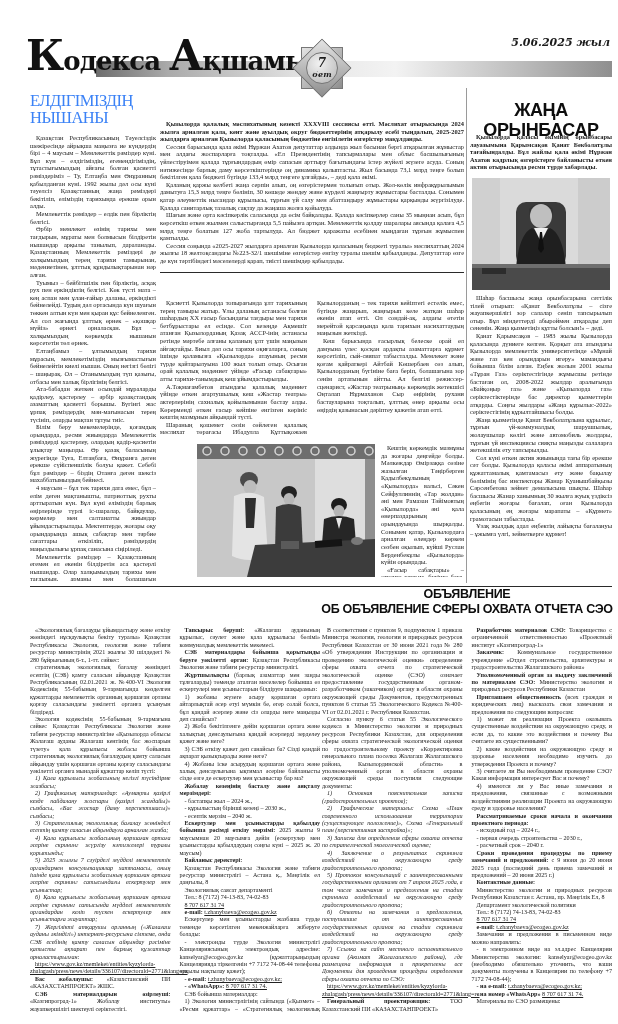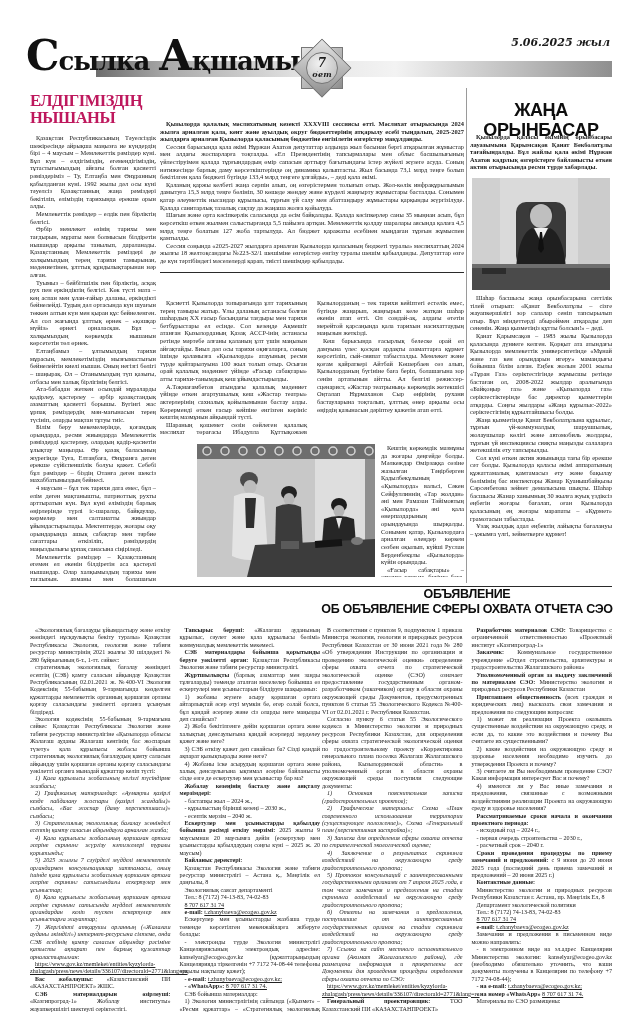--- a/index.html
+++ b/index.html
@@ -13,21 +13,21 @@
 .masthead-title .word::first-letter{font-size:1.62em}
 .issue-date{right:8px;top:36px;width:130px;text-align:right;font-size:11px;font-weight:bold;font-style:italic;font-family:"DejaVu Serif",serif}
 .grad-bar{left:96px;top:61px;width:516px;height:16px;background:linear-gradient(90deg,#6d6d6d 0%,#aaa 14%,#e7e7e7 42%,#f3f3f3 58%,#bdbdbd 82%,#8f8f8f 100%);z-index:1}
 .badge{left:296px;top:42px;width:52px;height:52px;overflow:visible;z-index:4}
 .badge .star{position:absolute;left:5px;top:5px;width:42px;height:42px;background:linear-gradient(135deg,#e6e6e6,#8c8c8c);box-shadow:0 0 0 1px #777 inset}
 .badge .s2{transform:rotate(45deg)}
 .badge-circle{position:absolute;left:10px;top:10px;width:32px;height:32px;border-radius:50%;background:radial-gradient(circle at 40% 35%,#f1f1f1,#b5b5b5);border:1px solid #777;text-align:center}
 .badge-num{font-family:"DejaVu Serif",serif;font-style:italic;font-weight:bold;font-size:12px;line-height:14px;margin-top:3px}
 .badge-label{font-family:"DejaVu Serif",serif;font-style:italic;font-weight:bold;font-size:8px;line-height:8px}
 
-.hl-serif{font-family:"Liberation Serif",serif;font-weight:bold;color:#be185d}
+.hl-serif{font-family:"Liberation Serif",serif;font-weight:normal;color:#3b82f6}
 .hl-sans{font-family:"Liberation Sans",sans-serif;font-weight:bold;color:#0d0d0d;text-align:center;letter-spacing:-0.4px}
 .sym-title{left:30px;top:92px;width:126px;font-size:16.5px;line-height:1.04;letter-spacing:-0.5px}
 .inv-title{left:158px;top:95px;width:306px;font-size:14.5px;white-space:nowrap}
 .hist-title{left:158px;top:276px;width:306px;font-size:15.5px;white-space:nowrap}
 .dep-title{left:470px;top:100px;width:142px;font-size:18px;line-height:1.12}
 .annkk-title,.annru-title{font-size:12.5px;line-height:1.2;letter-spacing:-0.3px}
 .annkk-title{left:28px;top:591px;width:292px}
 .annru-title{left:320px;top:587px;width:294px}
 
 .bodytxt{font-size:6.4px;line-height:1.19;text-align:justify;color:#222}
@@ -53,21 +53,21 @@
 .hist-photo{left:197px;top:444px;width:178px;height:133px;background:#cfcfcf}
 .dep-photo{left:472px;top:178px;width:138px;height:112px;background:#dcdcdc}
 .hist-photo svg,.dep-photo svg{display:block}
 </style>
 </head>
 <body>
 
 <div class="page">
 
   <div class="abs grad-bar"></div>
-  <div class="abs masthead-title"><span class="word">Ссылка</span><span class="word">Ақшамы</span></div>
+  <div class="abs masthead-title"><span class="word">Кодекса</span><span class="word">Ақшамы</span></div>
   <div class="abs issue-date">5.06.2025 жыл</div>
   <div class="abs badge">
     <div class="star s1"></div>
     <div class="star s2"></div>
     <div class="badge-circle">
       <div class="badge-num">7</div>
       <div class="badge-label">бет</div>
     </div>
   </div>
 

